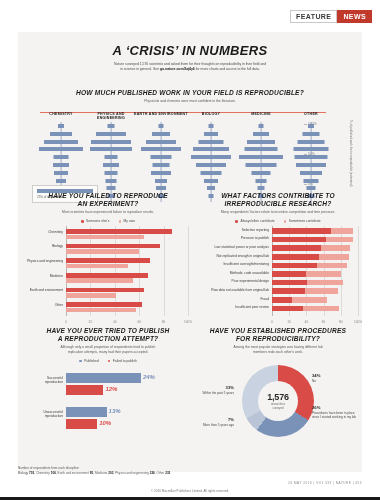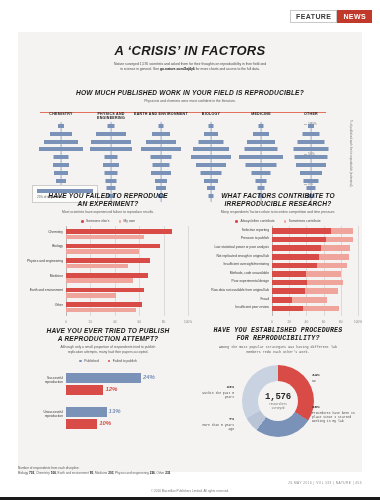--- a/index.html
+++ b/index.html
@@ -107,21 +107,21 @@
   .barval{
     position:absolute;font-size:6px;font-weight:bold;font-style:italic;
   }
   .barval.v1{color:#7b92b8;}
   .barval.v2{color:#d94b46;}
 
   
   .s2{position:absolute;left:4px;top:160px;width:172px;}
   .s3{position:absolute;left:176px;top:160px;width:168px;}
   .s4{position:absolute;left:4px;top:295px;width:172px;}
-  .s5{position:absolute;left:176px;top:295px;width:168px;font-family:Liberation Mono, monospace;}
+  .s5{position:absolute;left:176px;top:295px;width:168px;}
 
   
   .donut-wrap{position:relative;height:92px;margin-top:6px;}
   .donut{
     position:absolute;left:50%;top:4px;transform:translateX(-50%);
     width:72px;height:72px;border-radius:50%;
   }
   .donut-hole{
     position:absolute;left:50%;top:50%;transform:translate(-50%,-50%);
     width:40px;height:40px;border-radius:50%;background:#f4f3f1;
@@ -153,21 +153,21 @@
 
 <div class="page">
 
   <div class="badge-row">
     <div class="badge-feature">FEATURE</div>
     <div class="badge-news">NEWS</div>
   </div>
 
   <div class="panel">
 
-    <div class="title">A ‘CRISIS’ IN FACTORS</div>
+    <div class="title">A ‘CRISIS’ IN NUMBERS</div>
     <div class="deck">
       <span>Nature surveyed 1,576 scientists and asked them for their thoughts on reproducibility in their field and</span><br>
       <span>in science in general. See </span><b>go.nature.com/2aj4y6</b><span> for more charts and access to the full data.</span>
     </div>
 
     <div class="s1">
       <div class="sec-title">HOW MUCH PUBLISHED WORK IN YOUR FIELD IS REPRODUCIBLE?</div>
       <div class="sec-sub">Physicists and chemists were most confident in the literature.</div>
       <div class="violins" id="violins">
         <div class="midline"></div>

